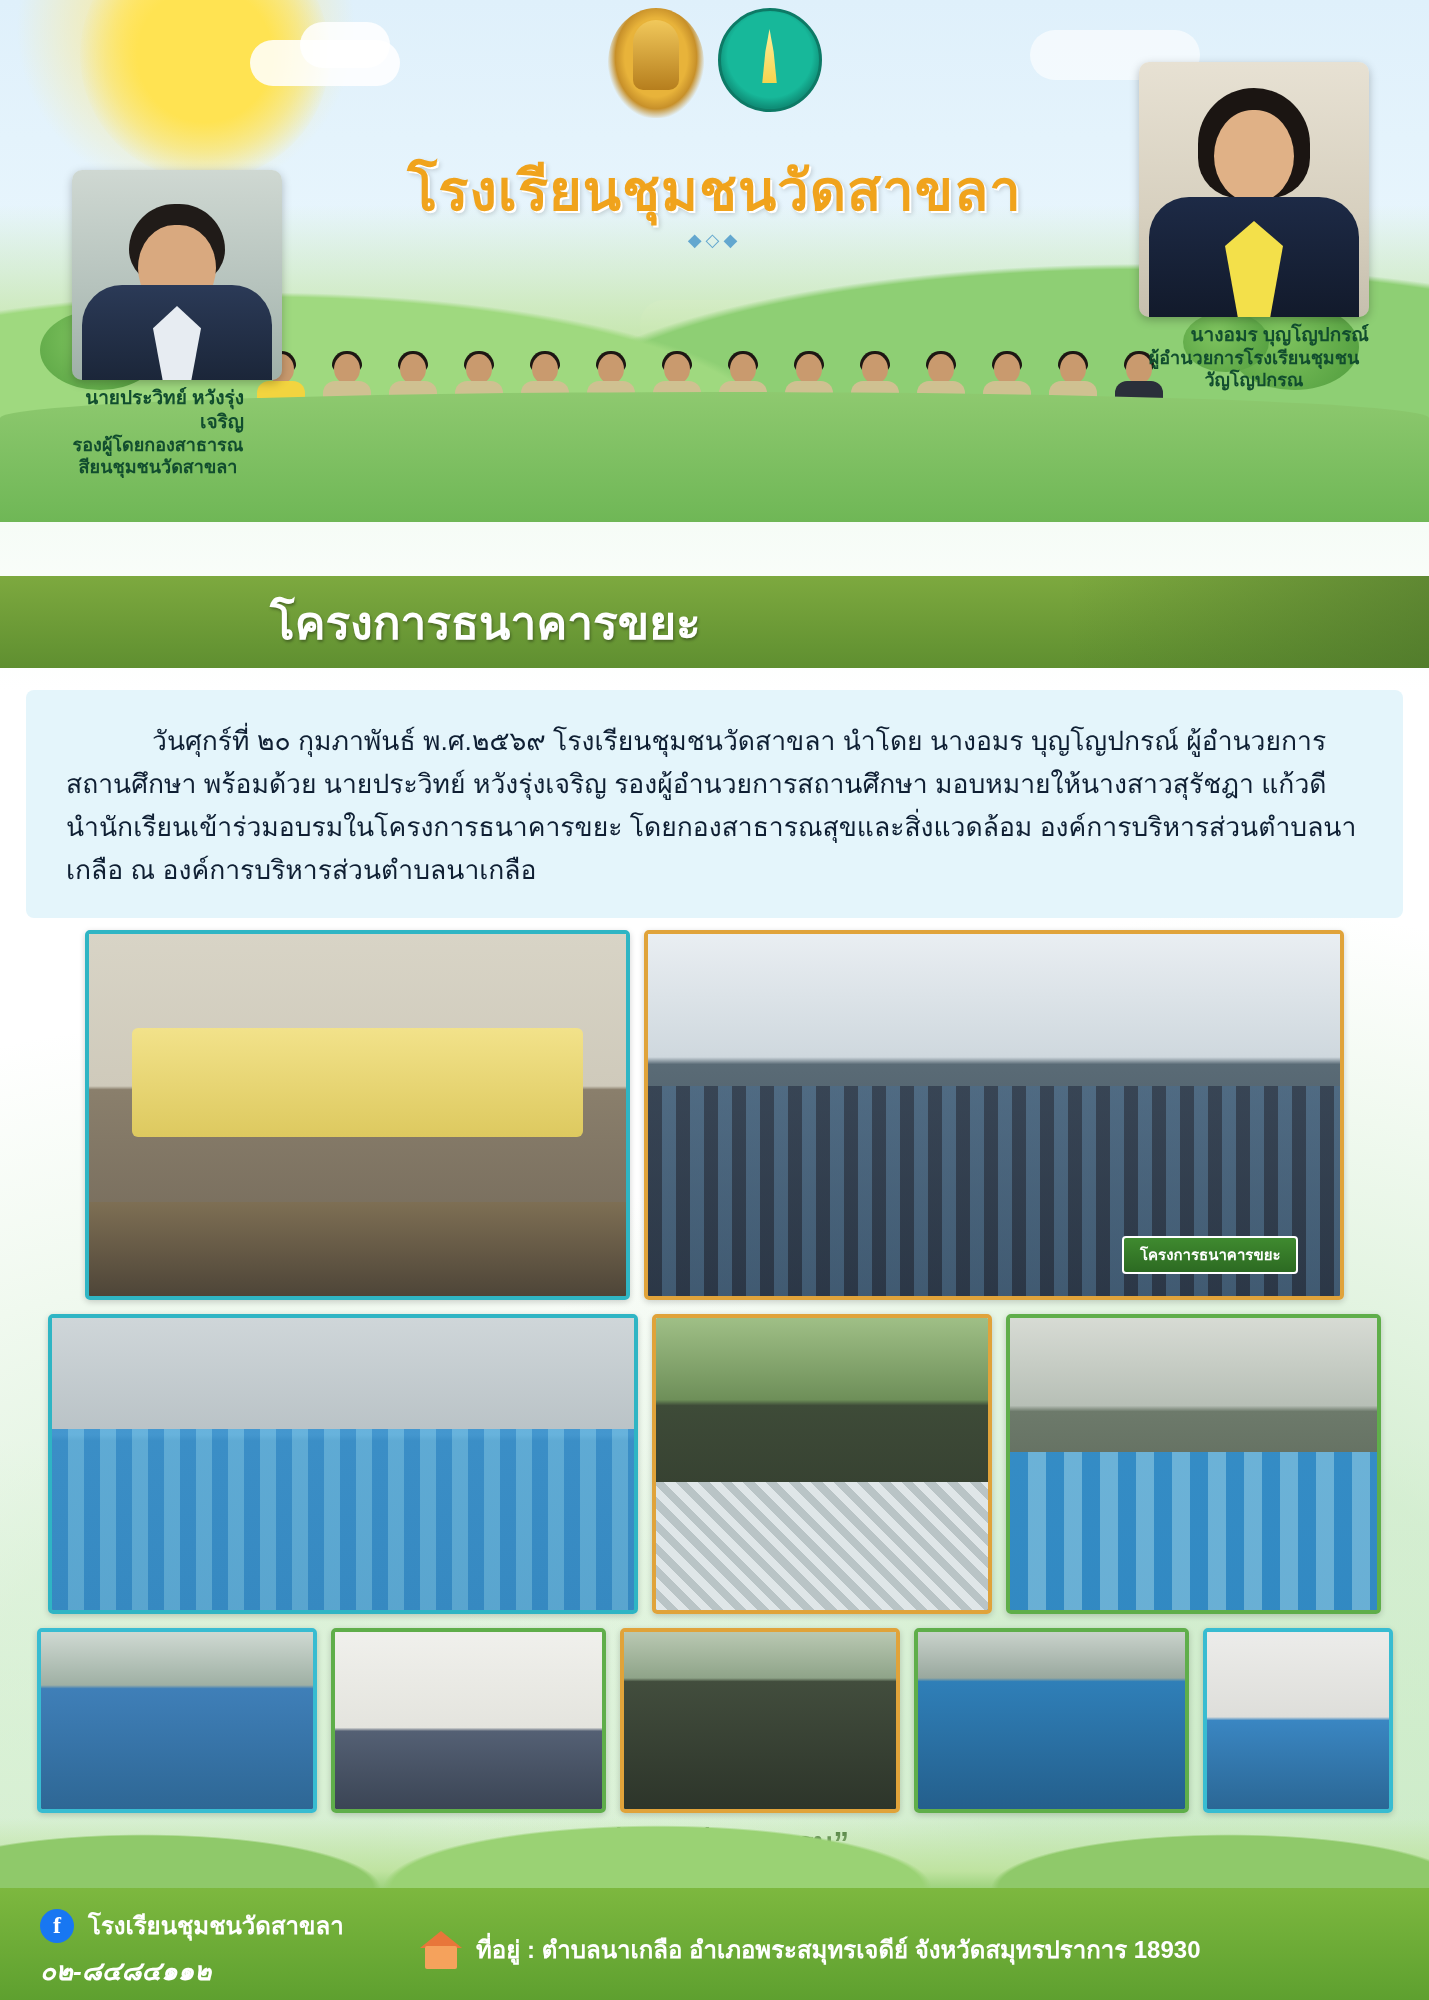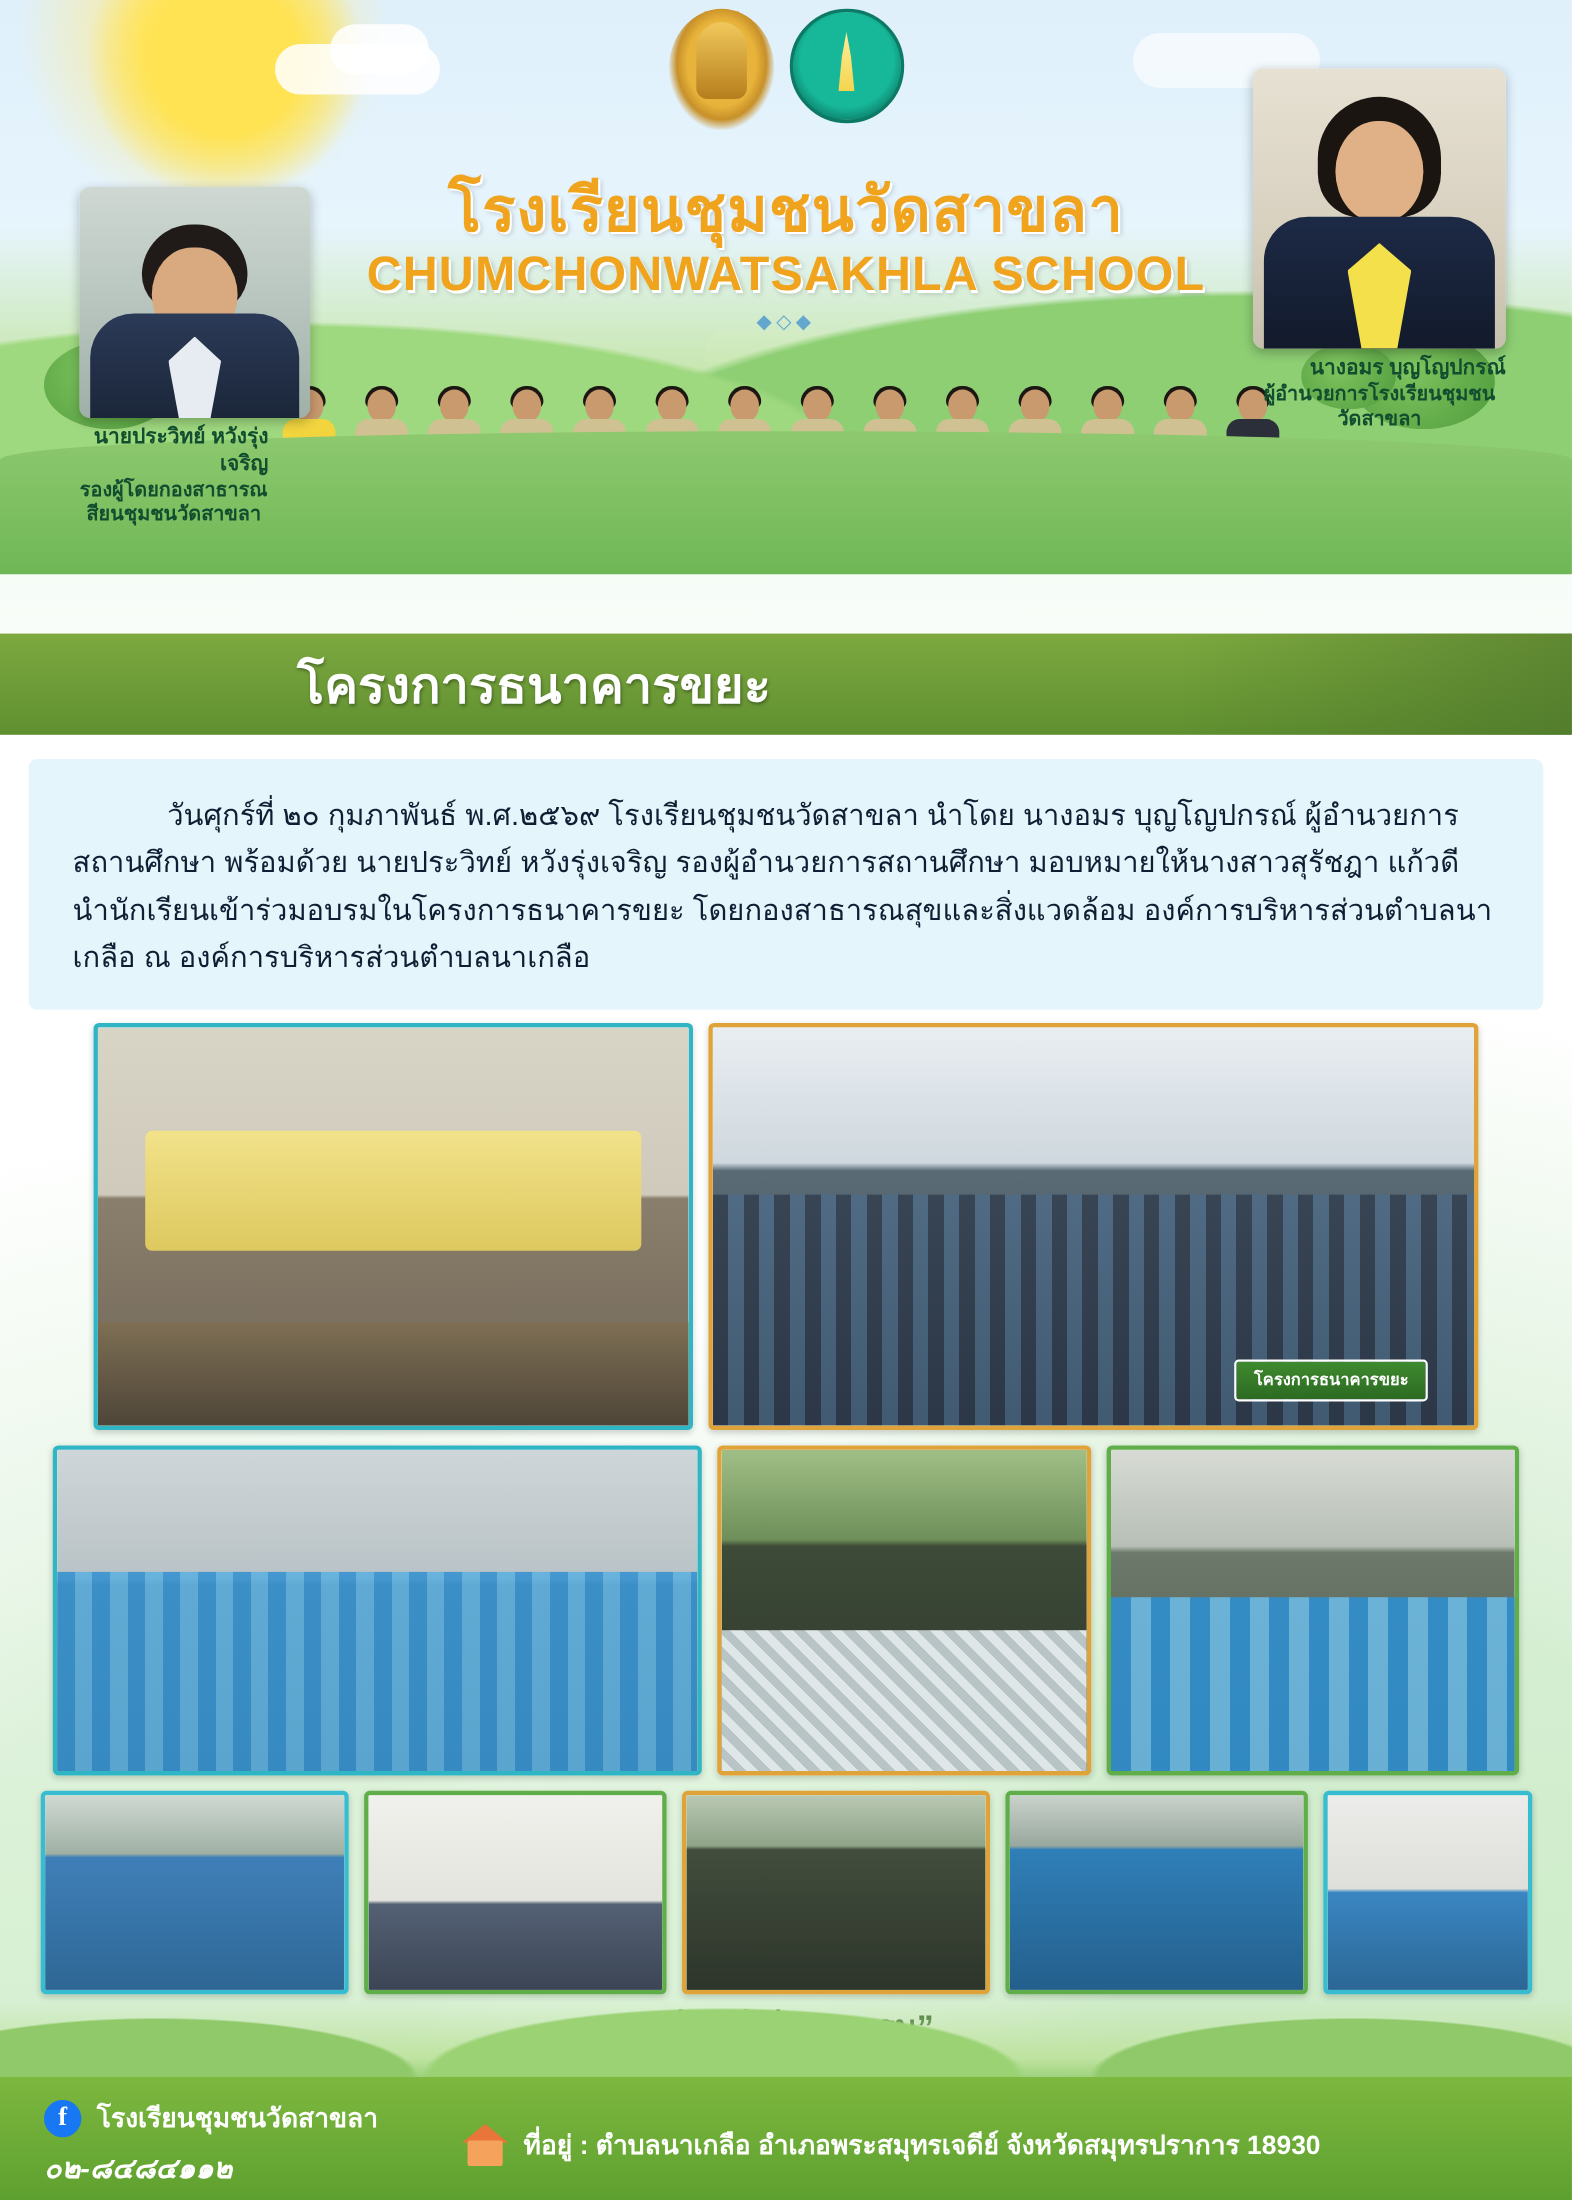--- a/index.html
+++ b/index.html
@@ -498,21 +498,20 @@
 
     <div class="logos">
       <div class="logo-circle">
           <div class="crest"></div>
         </div>
       <div class="schoolbadge"></div>
     </div>
 
     <div class="titles">
       <div class="title-th">โรงเรียนชุมชนวัดสาขลา</div>
-      <div class="title-en">CHUMCHONWATSAKHLA SCHOOL</div>
       <div class="divider-dots">◆◇◆</div>
     </div>
 
     <div class="portrait p-left">
       <div class="frame">
         <div class="man-photo">
             <div class="hair"></div>
             <div class="face"></div>
             <div class="suit"></div>
             <div class="shirt"></div>
@@ -525,21 +524,21 @@
     <div class="portrait p-right">
       <div class="frame">
         <div class="woman-photo">
             <div class="hair"></div>
             <div class="face"></div>
             <div class="suit"></div>
             <div class="blouse"></div>
           </div>
       </div>
       <div class="pname">นางอมร บุญโญปกรณ์</div>
-      <div class="prole">ผู้อำนวยการโรงเรียนชุมชนวัดสาขลา</div>
+      <div class="prole">ผู้อำนวยการโรงเรียนชุมชนวัญโญปกรณ</div>
     </div>
   </div>
 
   <div class="topic-bar">
     <div class="topic-text">โครงการธนาคารขยะ</div>
   </div>
 
   <div class="text-panel">
     <div class="body-text"><span class="indent"></span><span>วันศุกร์ที่ ๒๐ กุมภาพันธ์ พ.ศ.๒๕๖๙ โรงเรียนชุมชนวัดสาขลา นำโดย นางอมร บุญโญปกรณ์ ผู้อำนวยการสถานศึกษา พร้อมด้วย นายประวิทย์ หวังรุ่งเจริญ รองผู้อำนวยการสถานศึกษา มอบหมายให้นางสาวสุรัชฎา แก้วดี นำนักเรียนเข้าร่วมอบรมในโครงการธนาคารขยะ โดยกองสาธารณสุขและสิ่งแวดล้อม องค์การบริหารส่วนตำบลนาเกลือ ณ องค์การบริหารส่วนตำบลนาเกลือ</span></div>
   </div>

